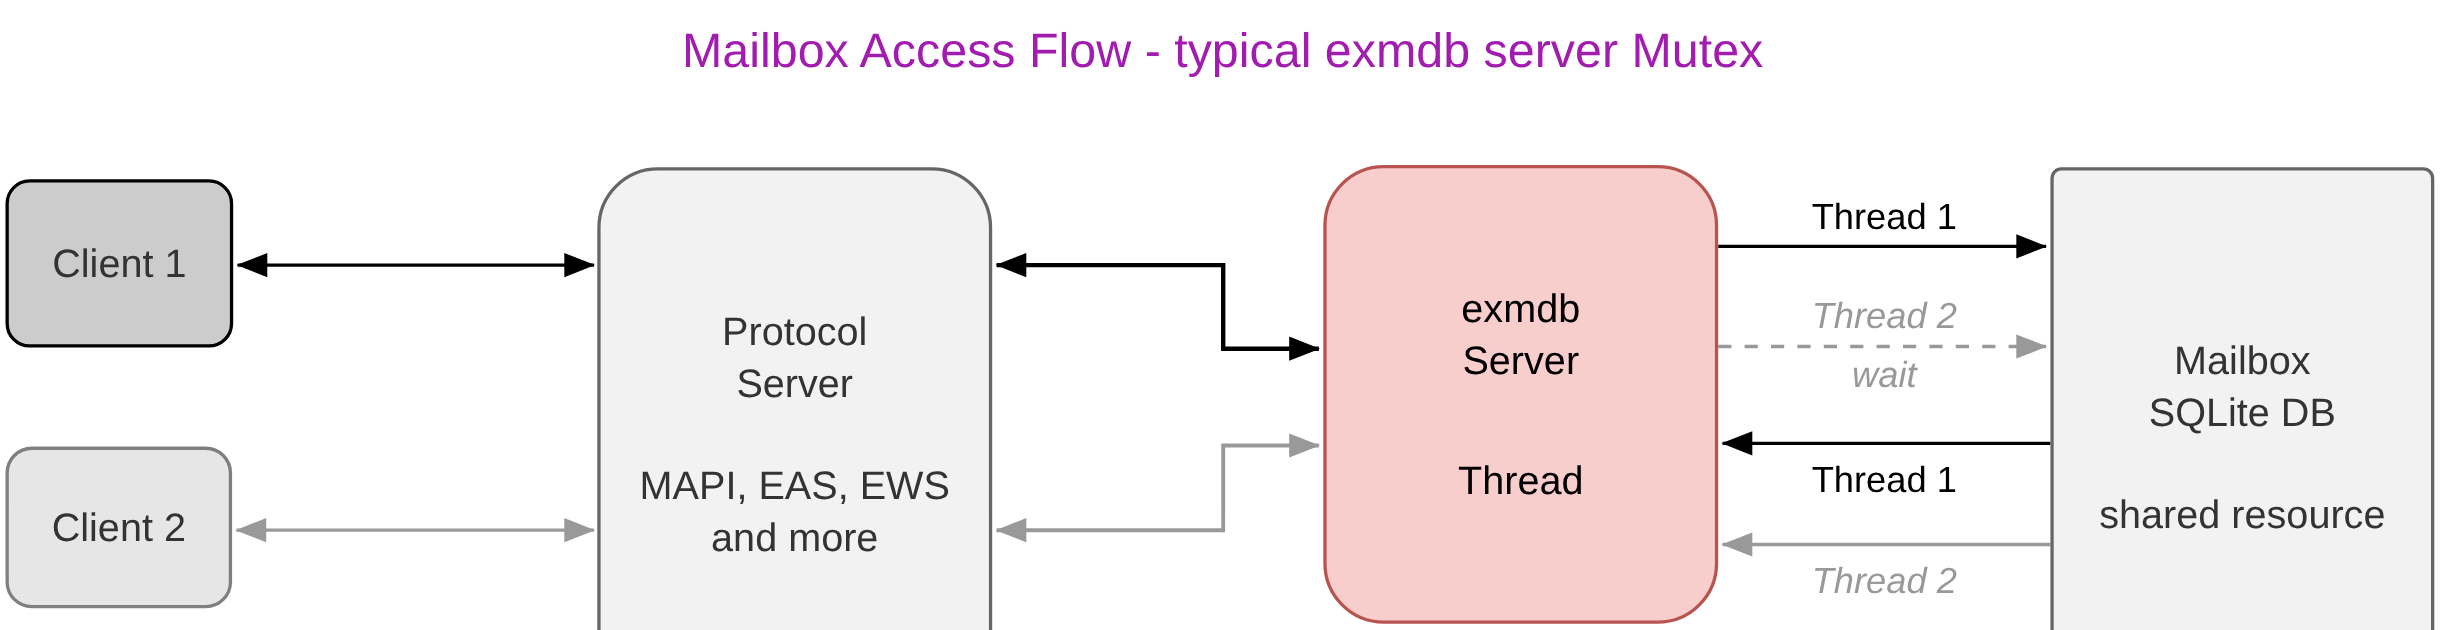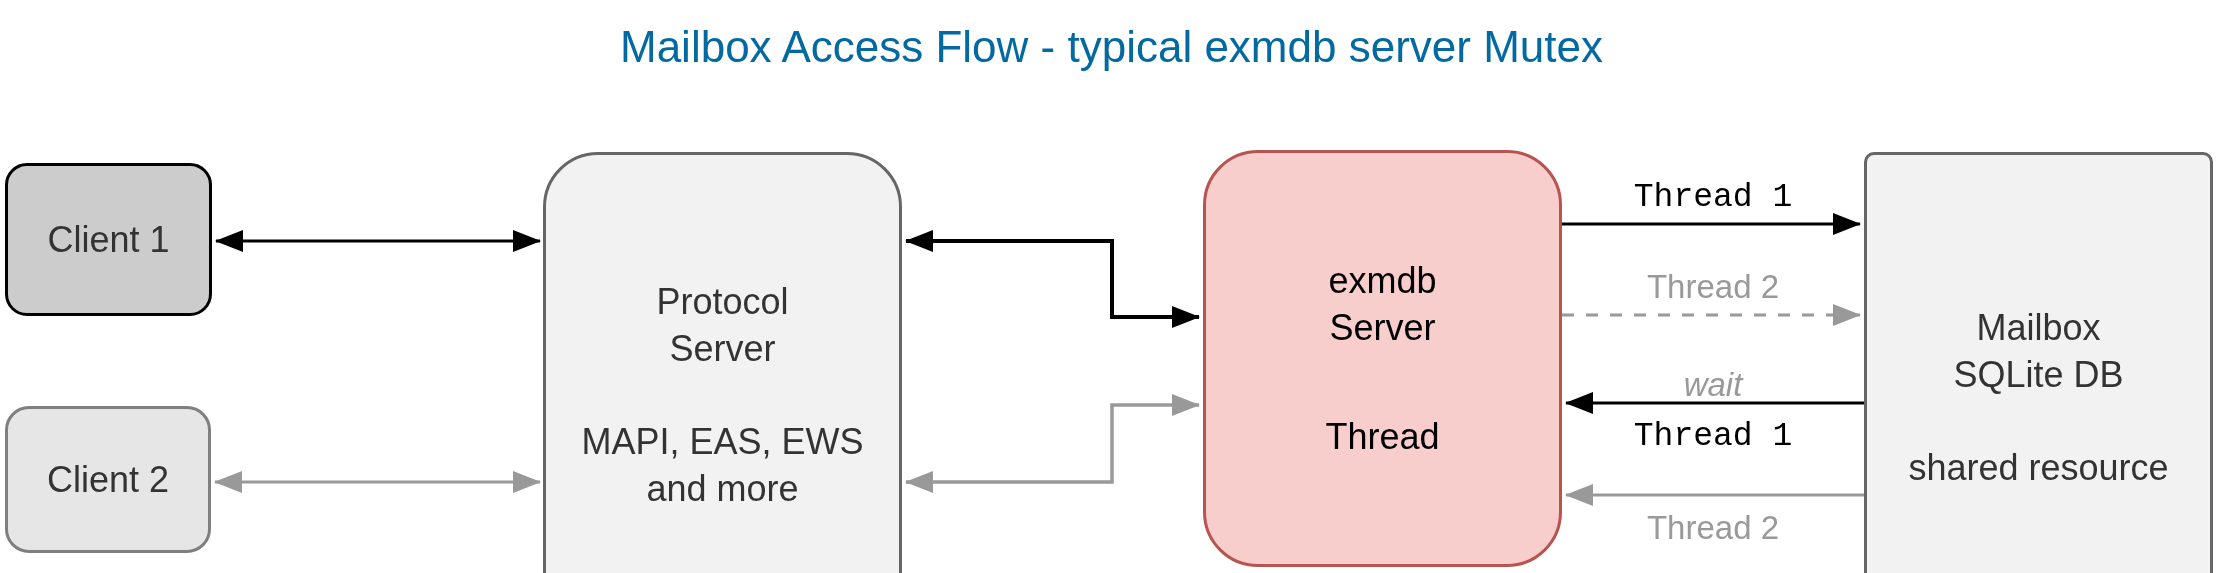--- a/index.html
+++ b/index.html
@@ -15,21 +15,21 @@
     font-family: "Liberation Sans", sans-serif;
     overflow: hidden;
   }
   .diagram-title {
     position: absolute;
     top: 22px;
     left: 0;
     width: 2223px;
     text-align: center;
     font-size: 44px;
-    color: #0369a1;
+    color: #a21caf;
     white-space: nowrap;
   }
   .edges-layer {
     position: absolute;
     top: 0;
     left: 0;
     width: 2223px;
     height: 573px;
   }
   .edge-black { stroke: var(--black, #000); fill: none; }
@@ -82,23 +82,23 @@
     border-radius: 10px;
   }
   .node-detail { margin-top: 46px; }
 
   .edge-label {
     position: absolute;
     transform: translate(-50%, -50%);
     font-size: 33px;
     white-space: nowrap;
   }
-  .edge-label.black { color: var(--black, #000); font-family: Liberation Mono, monospace; }
-  .edge-label.gray  { color: var(--gray, #999); }
-  .edge-label.italic { font-style: italic; margin-top: 44px; }
+  .edge-label.black { color: var(--black, #000); }
+  .edge-label.gray  { color: var(--gray, #999); font-style: italic; }
+  .edge-label.italic { font-style: italic; }
 </style>
 </head>
 <body>
 
 <div class="canvas">
 
   <div class="diagram-title">Mailbox Access Flow - typical exmdb server Mutex</div>
 
   <svg class="edges-layer" width="2223" height="573" viewBox="0 0 2223 573" xmlns="http://www.w3.org/2000/svg">
     <defs>

